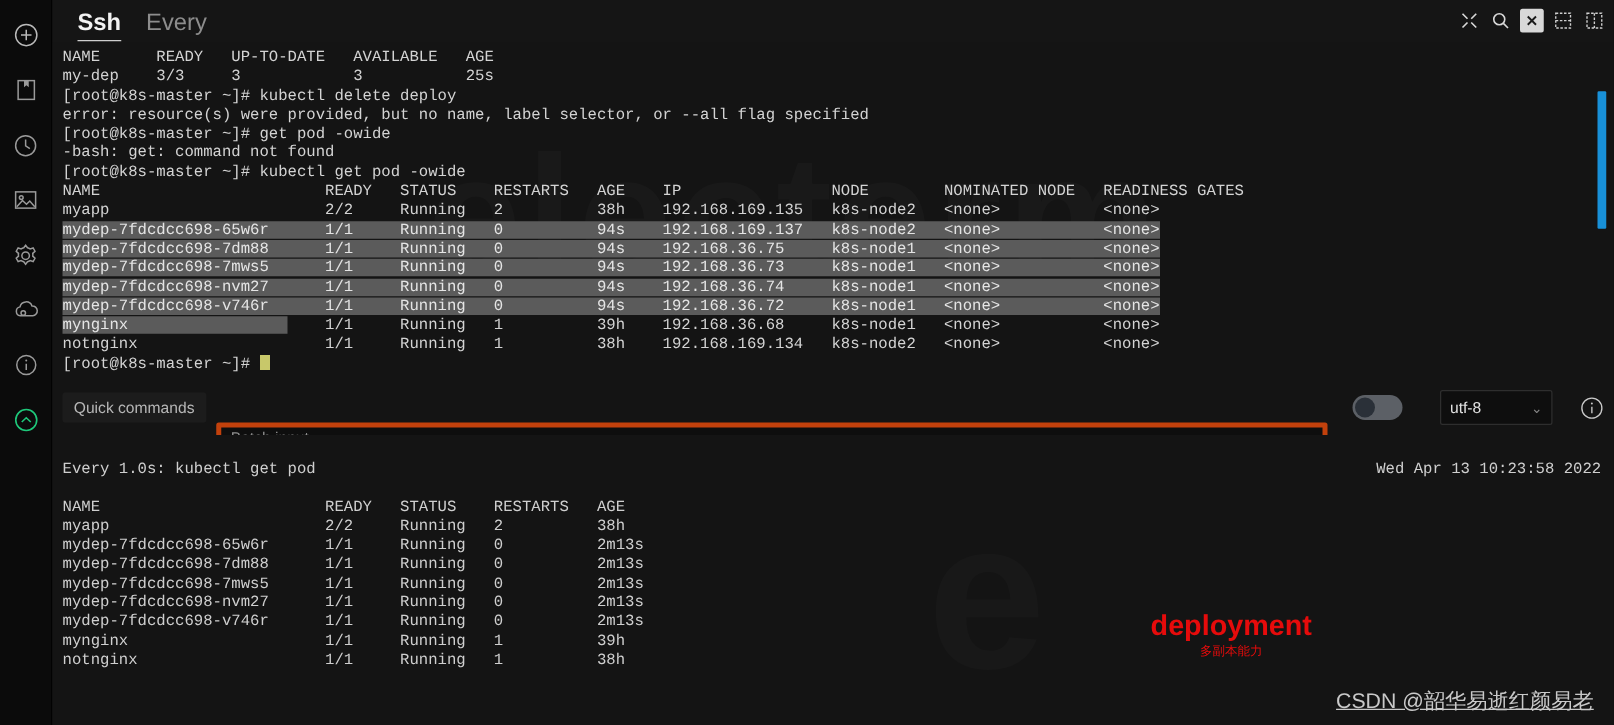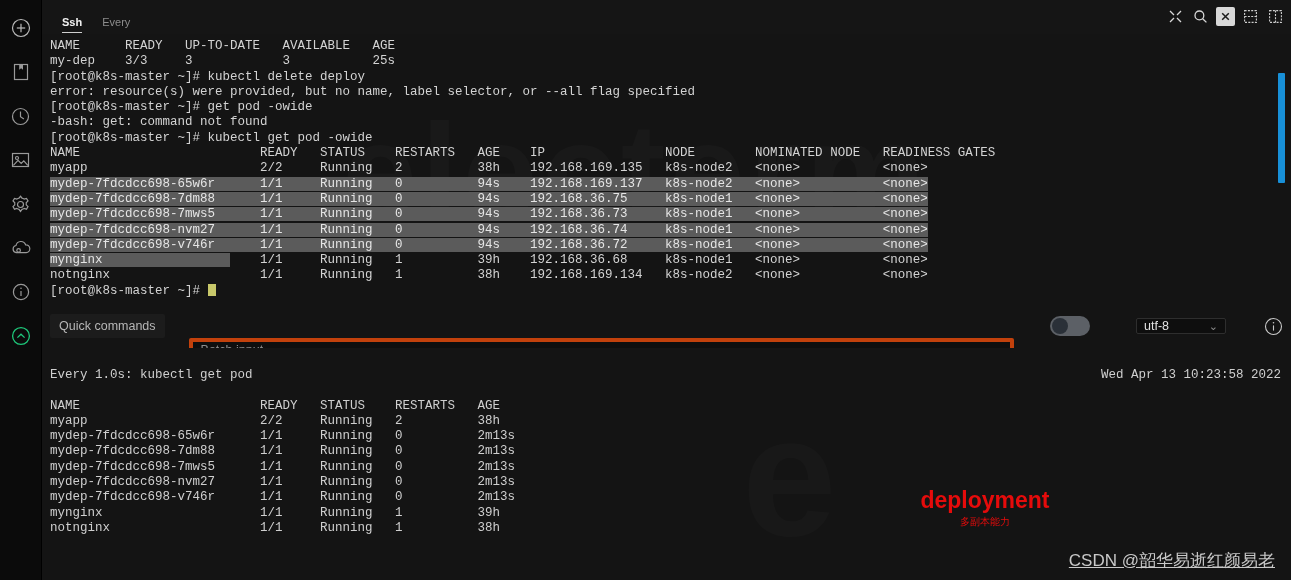--- a/index.html
+++ b/index.html
@@ -30,21 +30,21 @@
   #main { flex: 1 1 auto; display: flex; flex-direction: column; min-width: 0; background: #141414; }
 
   
   #header {
     height: 34px; flex: 0 0 34px;
     background: #151515;
     display: flex; align-items: flex-end; position: relative;
   }
   .tabbar { display: flex; align-items: flex-end; padding-left: 10px; height: 34px; }
   .tab {
-    font-size: 11px; padding: 0 10px 6px 10px; cursor: pointer;
+    font-size: 19px; padding: 0 10px 6px 10px; cursor: pointer;
     color: #8d8d8d; position: relative; line-height: 1;
   }
   .tab.active { color: #f2f2f2; font-weight: 600; }
   .tab.active::after {
     content: ""; position: absolute; left: 10px; right: 10px; bottom: 1px;
     height: 1px; background: #cfcfcf;
   }
   .hdr-icons {
     position: absolute; right: 6px; top: 7px;
     display: flex; align-items: center; gap: 6px;
@@ -85,21 +85,21 @@
   
   #term-scroll {
     position: absolute; right: 6px; top: 39px; width: 7px; height: 110px;
     background: #1890d8; border-radius: 1px; cursor: pointer;
   }
 
   
   #toolbar {
     height: 44px; flex: 0 0 44px;
     background: #141414;
-    display: flex; align-items: center; padding: 0 8px 0 8px; gap: 24px;
+    display: flex; align-items: center; padding: 0 8px 0 8px; gap: 8px;
   }
   #quick-cmd {
     background: #1c1c1c; color: #b6b6b6; font-size: 12.5px;
     padding: 5px 9px; border: none; border-radius: 2px; cursor: pointer;
     white-space: nowrap;
   }
   #batch-wrap { position: relative; flex: 1 1 auto; min-width: 0; }
   #batch-input {
     width: 100%; height: 25px;
     background: #0e0e0e; border: 4px solid #c2410c; border-radius: 2px;
@@ -114,21 +114,21 @@
   }
   .toggle {
     width: 40px; height: 20px; border-radius: 10px; background: #5c6066;
     position: relative; flex: 0 0 40px; cursor: pointer; margin-left: 12px;
   }
   .toggle .knob {
     position: absolute; left: 2px; top: 2px; width: 16px; height: 16px;
     border-radius: 50%; background: #2a3038;
   }
   #encoding {
-    width: 90px; height: 16px; margin-left: 22px; flex: 0 0 90px;
+    width: 90px; height: 28px; margin-left: 22px; flex: 0 0 90px;
     background: #0e0e0e; border: 1px solid #2e2e2e; border-radius: 2px;
     color: #e2e2e2; font-size: 12.5px;
     display: flex; align-items: center; justify-content: space-between;
     padding: 0 7px; cursor: pointer; text-align: center;
   }
   #info-btn { margin-left: 14px; cursor: pointer; display: flex; }
 
   
   #watch-pane {
     flex: 1 1 auto; position: relative; background: #141414; overflow: hidden;

